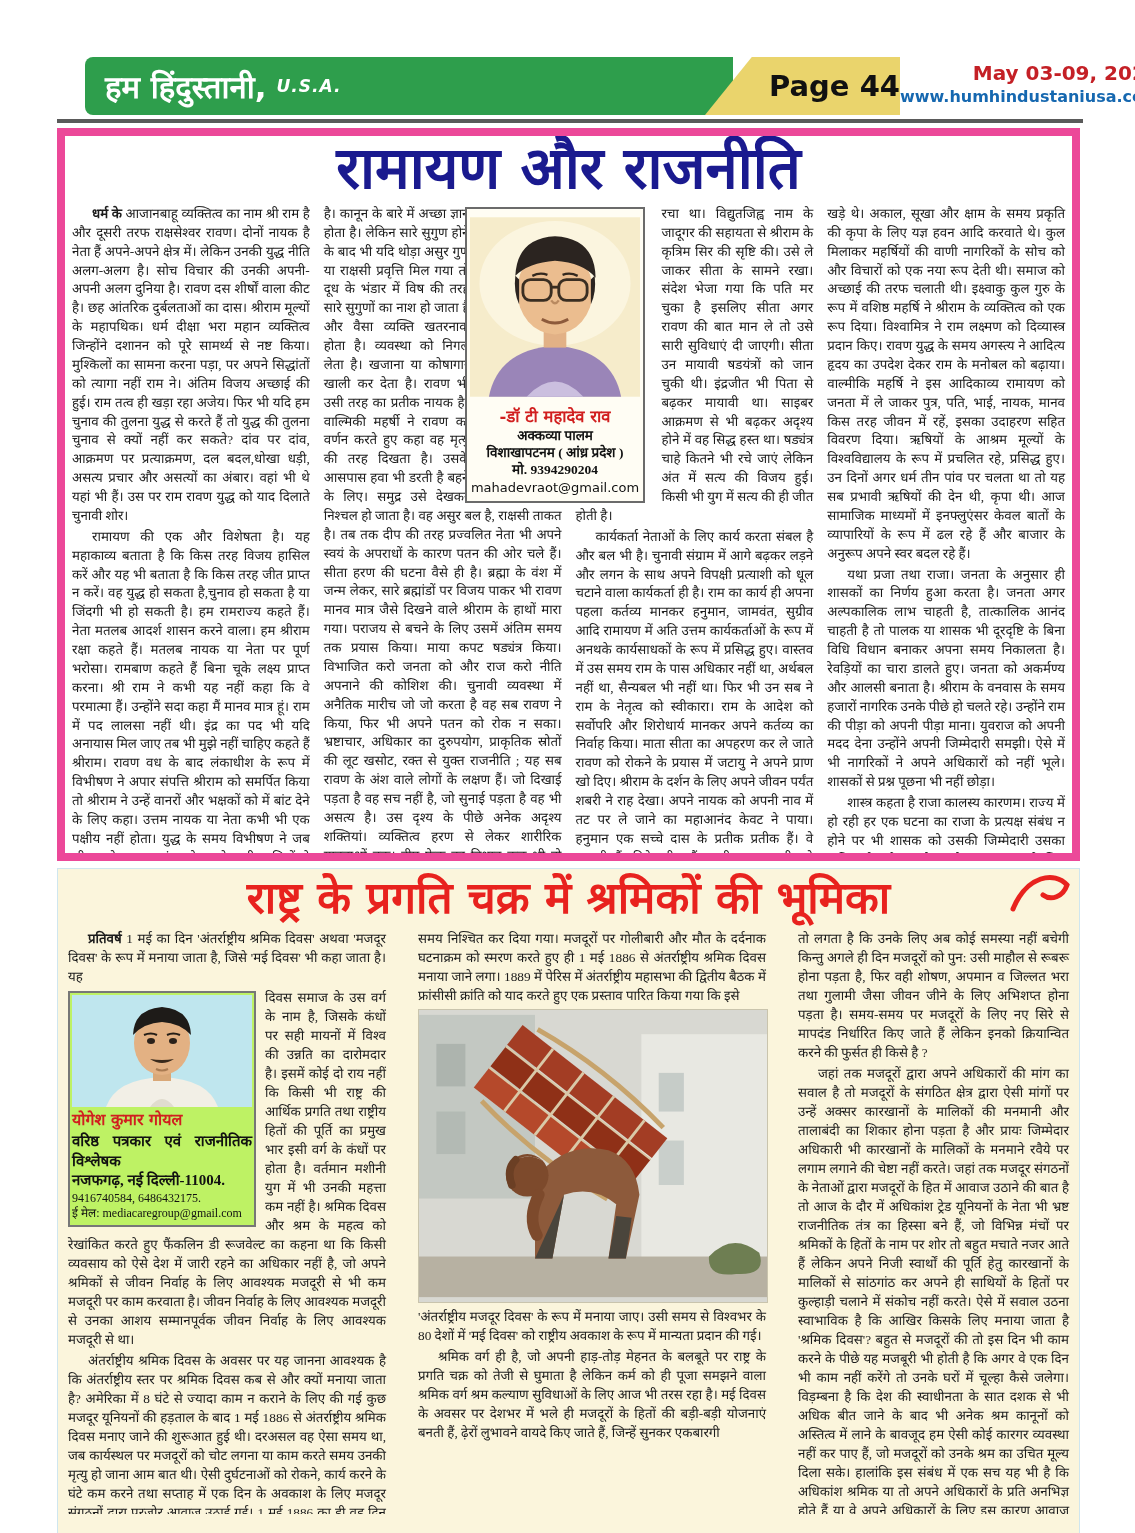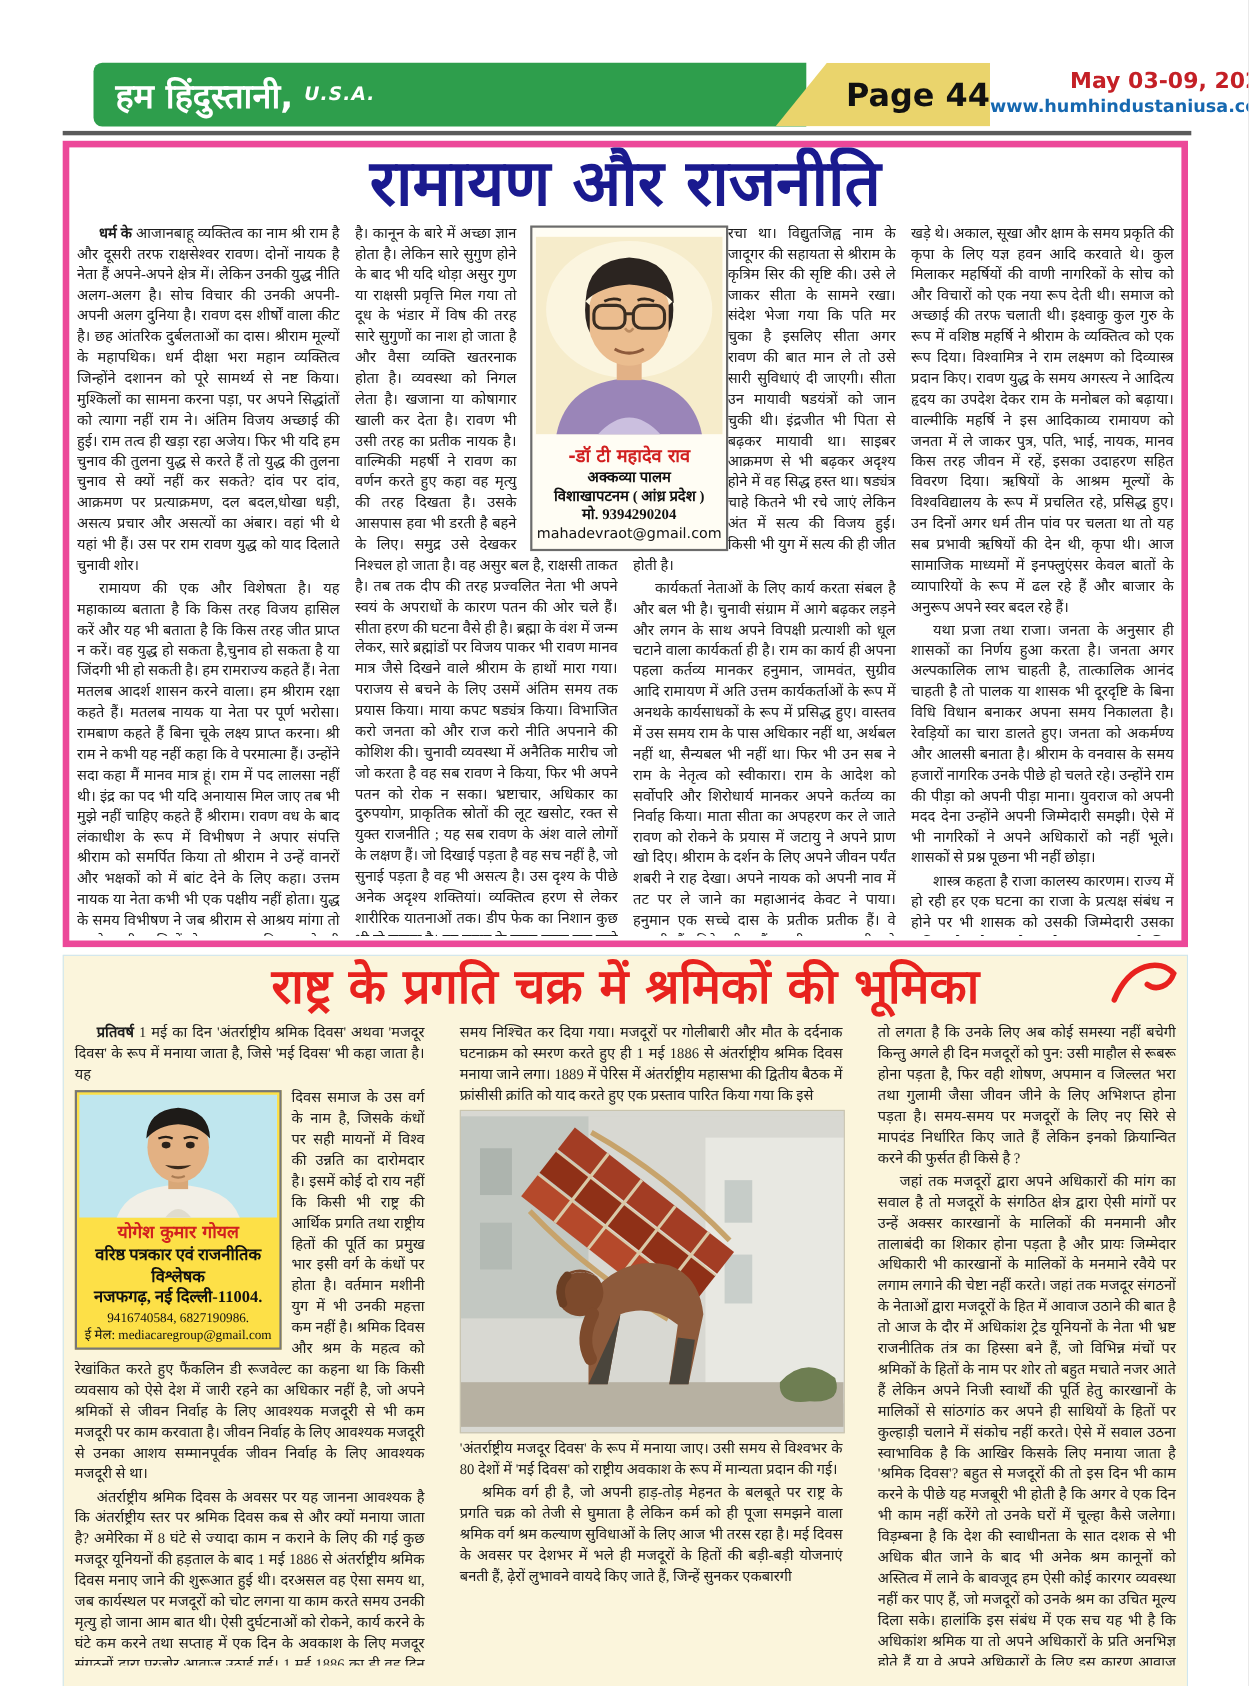--- a/index.html
+++ b/index.html
@@ -24,40 +24,40 @@
   }
   .page-tab span { font-family:"DejaVu Sans",sans-serif; font-weight:bold; font-size:29px; color:#111; }
   .header-right { flex:1 1 auto; text-align:right; padding-top:4px; }
   .date-line { color:#C42026; font-family:"DejaVu Sans",sans-serif; font-weight:bold; font-size:20px; }
   .site-line { color:#1668B0; font-family:"DejaVu Sans",sans-serif; font-weight:bold; font-size:16px; margin-top:2px; }
   .header-rule { position:absolute; top:119px; left:57px; right:52px; height:4px; background:#5a5a5a; }
 
   
   .article1 {
     position:absolute; top:128px; left:57px; width:1023px; height:733px;
-    border:6px solid #ec4899; background:#fff; box-sizing:border-box; overflow:hidden;
+    border:8px solid #ec4899; background:#fff; box-sizing:border-box; overflow:hidden;
   }
   .a1-title {
     text-align:center; color:#1A1A8F; font-family:"DejaVu Sans",sans-serif;
     font-weight:bold; font-size:58px; line-height:1.05; margin:2px 0 6px 0;
   }
   .a1-cols {
     position:relative; display:flex; gap:14px; padding:0 7px; height:648px; overflow:hidden;
     text-align:justify; font-size:13.3px; line-height:1.42; color:#1c1c1c;
   }
   .col { flex:1 1 0; min-width:0; }
   .a-p { margin:0 0 2px 0; text-indent:20px; }
   .a-p.cont { text-indent:0; }
   .lead-w { font-weight:bold; }
   .rsv { display:block; }
   .rsv-r { float:right; width:92px; height:300px; }
   .rsv-l { float:left;  width:86px; height:300px; }
 
   .author-box1 {
-    position:absolute; left:419px; top:2px; width:180px; z-index:3;
+    position:absolute; left:400px; top:2px; width:180px; z-index:3;
     border:2px solid #6b6b6b; background:#fffdf4; box-sizing:border-box;
     text-align:center; padding:3px 3px 4px 3px;
   }
   .author-box1 svg { display:block; width:100%; height:190px; }
   .ab1-name  { color:#D11F1F; font-weight:bold; font-size:16.5px; margin-top:3px; font-family:"DejaVu Sans",sans-serif; }
   .ab1-line  { color:#111; font-weight:bold; font-size:13.5px; line-height:1.25; }
   .ab1-email { color:#111; font-size:13px; font-family:"DejaVu Sans",sans-serif; }
 
   
   .article2 {
@@ -73,22 +73,22 @@
   .a2-cols {
     display:flex; gap:32px; padding:0 10px; height:585px; overflow:hidden;
     text-align:justify; font-size:13.3px; line-height:1.43; color:#1c1c1c;
   }
   .a2-left  { flex:0 0 318px; }
   .a2-mid   { flex:0 0 348px; }
   .a2-right { flex:1 1 auto; min-width:0; }
 
   .author-box2 {
     float:left; width:188px; margin:3px 9px 3px 0;
-    border:2px solid #777; background:#fde047; box-sizing:border-box;
-    text-align:center; padding:2px 2px 3px 2px;
+    border:2px solid #777; background:#bef264; box-sizing:border-box;
+    padding:2px 2px 3px 2px;
   }
   .author-box2 svg { display:block; width:100%; height:112px; }
   .ab2-name  { color:#D11F1F; font-weight:bold; font-size:16px; margin-top:2px; font-family:"DejaVu Sans",sans-serif; }
   .ab2-line  { color:#111; font-weight:bold; font-size:15px; line-height:1.3; }
   .ab2-small { color:#111; font-size:12px; line-height:1.3; }
 
   .laborer-fig { margin:4px 0 4px 0; }
   .laborer-fig svg { display:block; width:100%; height:292px; border:1px solid #c9c4ad; background:#d8d8d2; }
 </style>
 </head>
@@ -193,21 +193,21 @@
             <ellipse cx="79" cy="46" rx="4" ry="3" fill="#2A211A"></ellipse>
             <ellipse cx="101" cy="46" rx="4" ry="3" fill="#2A211A"></ellipse>
             <path d="M72 40 Q79 37 85 40" stroke="#241d16" stroke-width="2" fill="none"></path>
             <path d="M95 40 Q101 37 108 40" stroke="#241d16" stroke-width="2" fill="none"></path>
             <path d="M78 64 Q90 72 102 64 Q90 66 78 64 Z" fill="#3A2A1C"></path>
             <path d="M84 74 Q90 77 96 74" stroke="#A97B52" stroke-width="2" fill="none"></path>
           </svg>
           <div class="ab2-name">योगेश कुमार गोयल</div>
           <div class="ab2-line">वरिष्ठ पत्रकार एवं राजनीतिक विश्लेषक</div>
           <div class="ab2-line">नजफगढ़, नई दिल्ली-11004.</div>
-          <div class="ab2-small">9416740584, 6827190986.</div>
+          <div class="ab2-small">9416740584, 6486432175.</div>
           <div class="ab2-small">ई मेल: mediacaregroup@gmail.com</div>
         </div>
 
         <p class="a-p cont">दिवस समाज के उस वर्ग के नाम है, जिसके कंधों पर सही मायनों में विश्व की उन्नति का दारोमदार है। इसमें कोई दो राय नहीं कि किसी भी राष्ट्र की आर्थिक प्रगति तथा राष्ट्रीय हितों की पूर्ति का प्रमुख भार इसी वर्ग के कंधों पर होता है। वर्तमान मशीनी युग में भी उनकी महत्ता कम नहीं है। श्रमिक दिवस और श्रम के महत्व को रेखांकित करते हुए फैंकलिन डी रूजवेल्ट का कहना था कि किसी व्यवसाय को ऐसे देश में जारी रहने का अधिकार नहीं है, जो अपने श्रमिकों से जीवन निर्वाह के लिए आवश्यक मजदूरी से भी कम मजदूरी पर काम करवाता है। जीवन निर्वाह के लिए आवश्यक मजदूरी से उनका आशय सम्मानपूर्वक जीवन निर्वाह के लिए आवश्यक मजदूरी से था।</p>
         <p class="a-p">अंतर्राष्ट्रीय श्रमिक दिवस के अवसर पर यह जानना आवश्यक है कि अंतर्राष्ट्रीय स्तर पर श्रमिक दिवस कब से और क्यों मनाया जाता है? अमेरिका में 8 घंटे से ज्यादा काम न कराने के लिए की गई कुछ मजदूर यूनियनों की हड़ताल के बाद 1 मई 1886 से अंतर्राष्ट्रीय श्रमिक दिवस मनाए जाने की शुरूआत हुई थी। दरअसल वह ऐसा समय था, जब कार्यस्थल पर मजदूरों को चोट लगना या काम करते समय उनकी मृत्यु हो जाना आम बात थी। ऐसी दुर्घटनाओं को रोकने, कार्य करने के घंटे कम करने तथा सप्ताह में एक दिन के अवकाश के लिए मजदूर संगठनों द्वारा पुरजोर आवाज उठाई गई। 1 मई 1886 का ही वह दिन था, जब वह हड़ताल हुई थी और शिकागो शहर के हेय मार्किट चौराहे पर उनकी रोज सभाएं होती थी। 4 मई 1886 को जब शिकागो के हेय मार्किट में उस हड़ताल के दौरान पुलिस भीड़ को तितर-बितर करने का प्रयास कर रही थी, उसी दौरान किसी अज्ञात शख्स ने एकाएक भीड़ पर बम फैंक दिया। उसके बाद पुलिसिया गोलीबारी के कारण कई श्रमिक मारे गए। हालांकि उस समय अमेरिकी प्रशासन पर उन घटनाओं का कोई असर नहीं पड़ा लेकिन बाद में श्रमिकों के लिए 8 घंटे कार्य करने का</p>
       </div>
 
       <div class="a2-mid">
         <p class="a-p cont">समय निश्चित कर दिया गया। मजदूरों पर गोलीबारी और मौत के दर्दनाक घटनाक्रम को स्मरण करते हुए ही 1 मई 1886 से अंतर्राष्ट्रीय श्रमिक दिवस मनाया जाने लगा। 1889 में पेरिस में अंतर्राष्ट्रीय महासभा की द्वितीय बैठक में फ्रांसीसी क्रांति को याद करते हुए एक प्रस्ताव पारित किया गया कि इसे</p>
 

